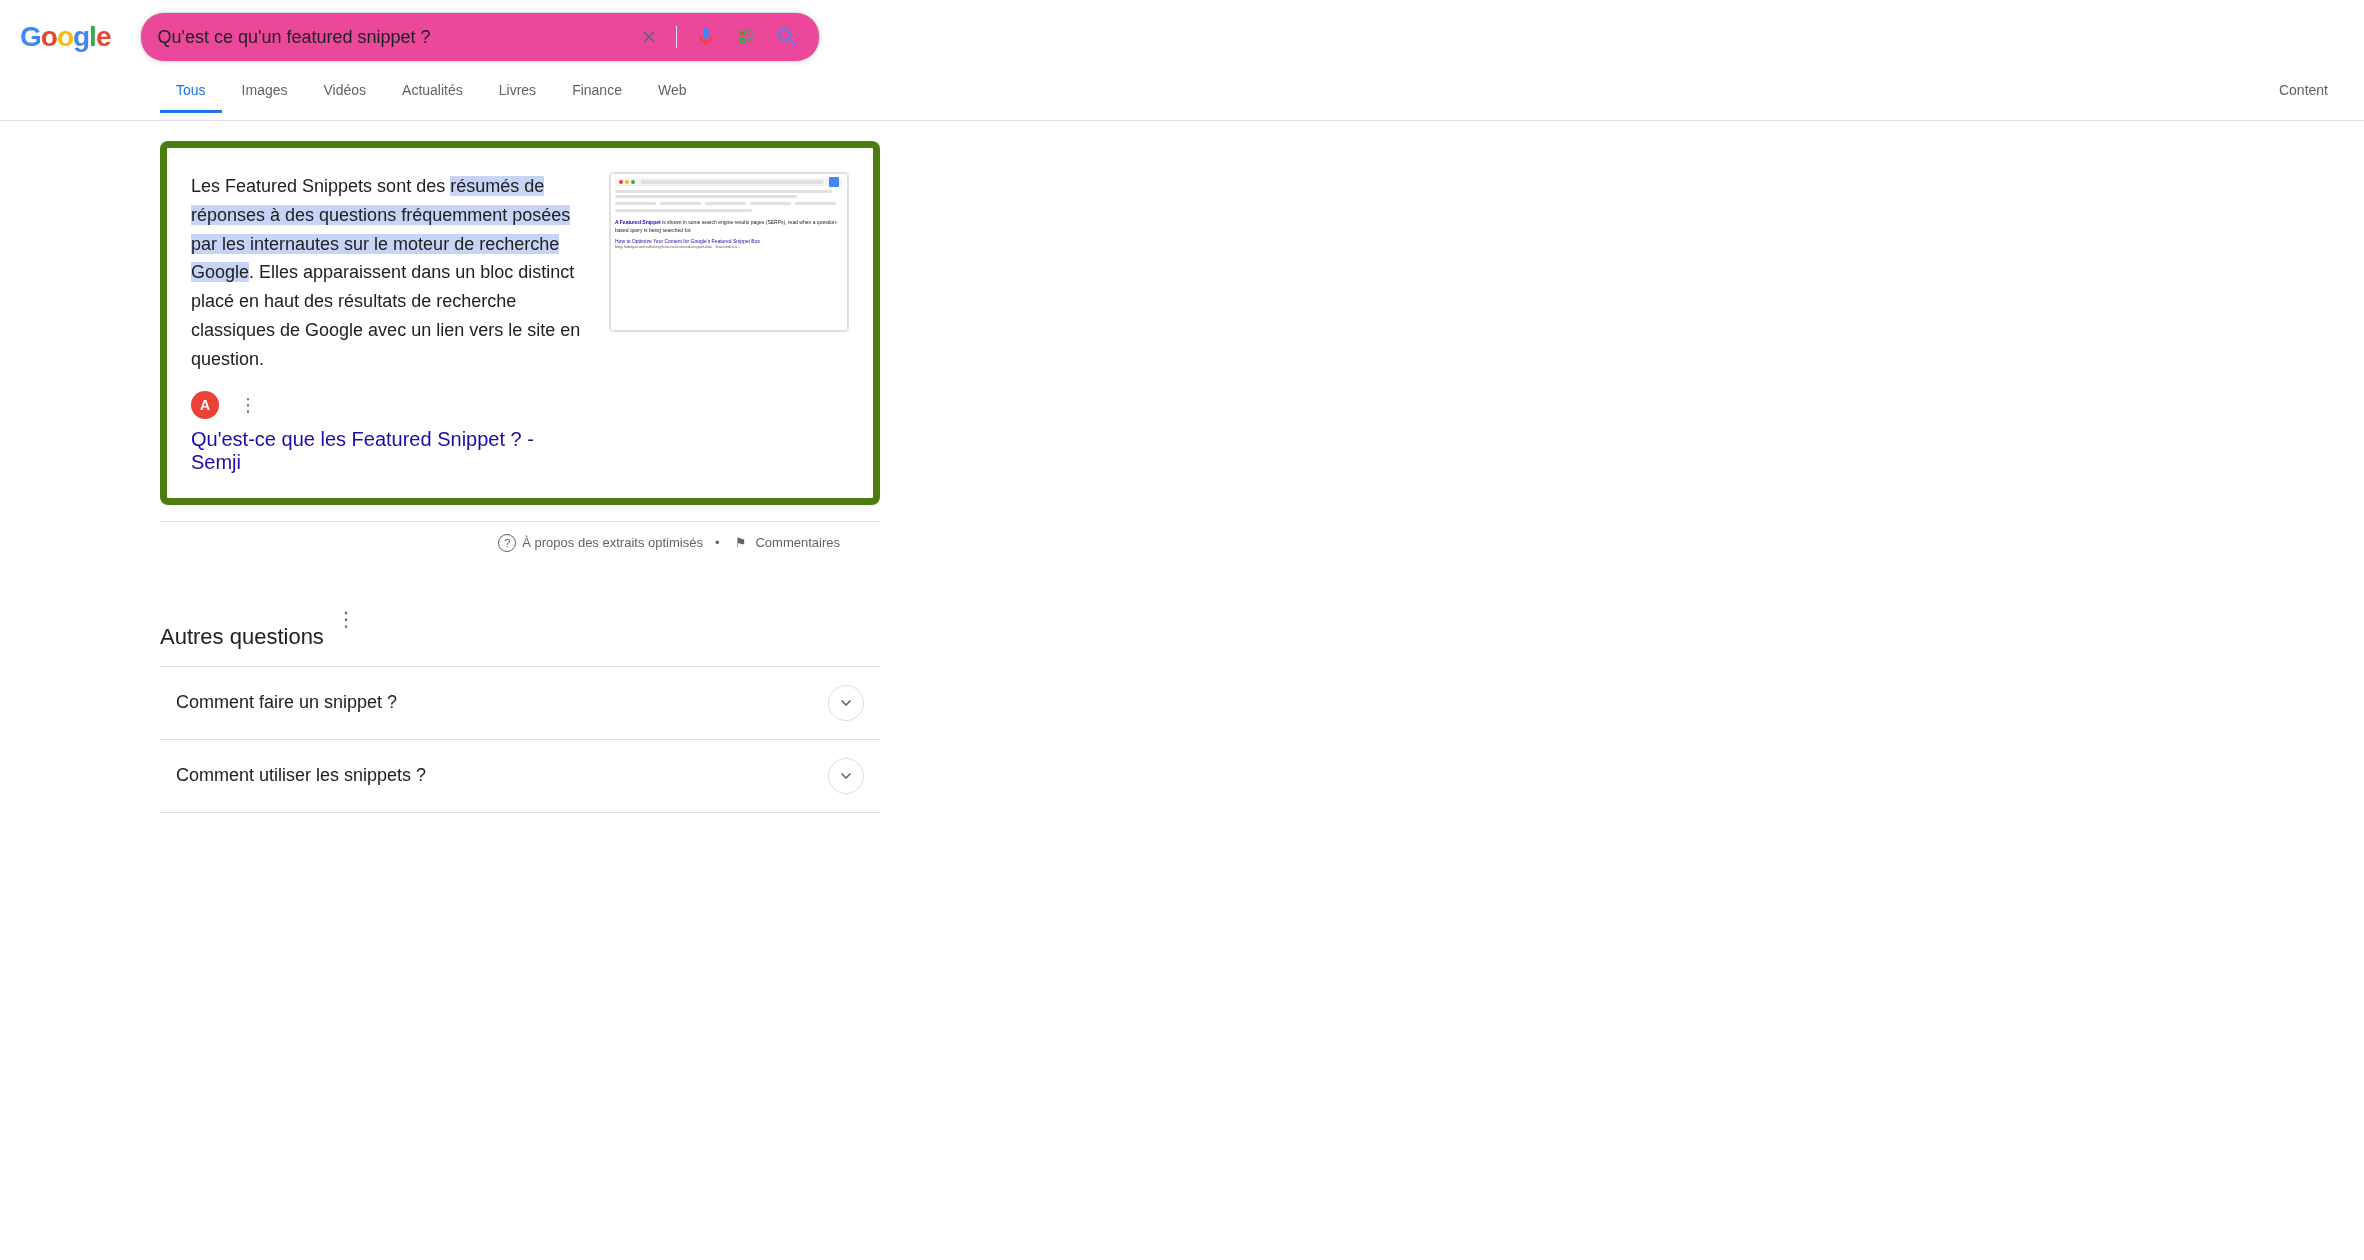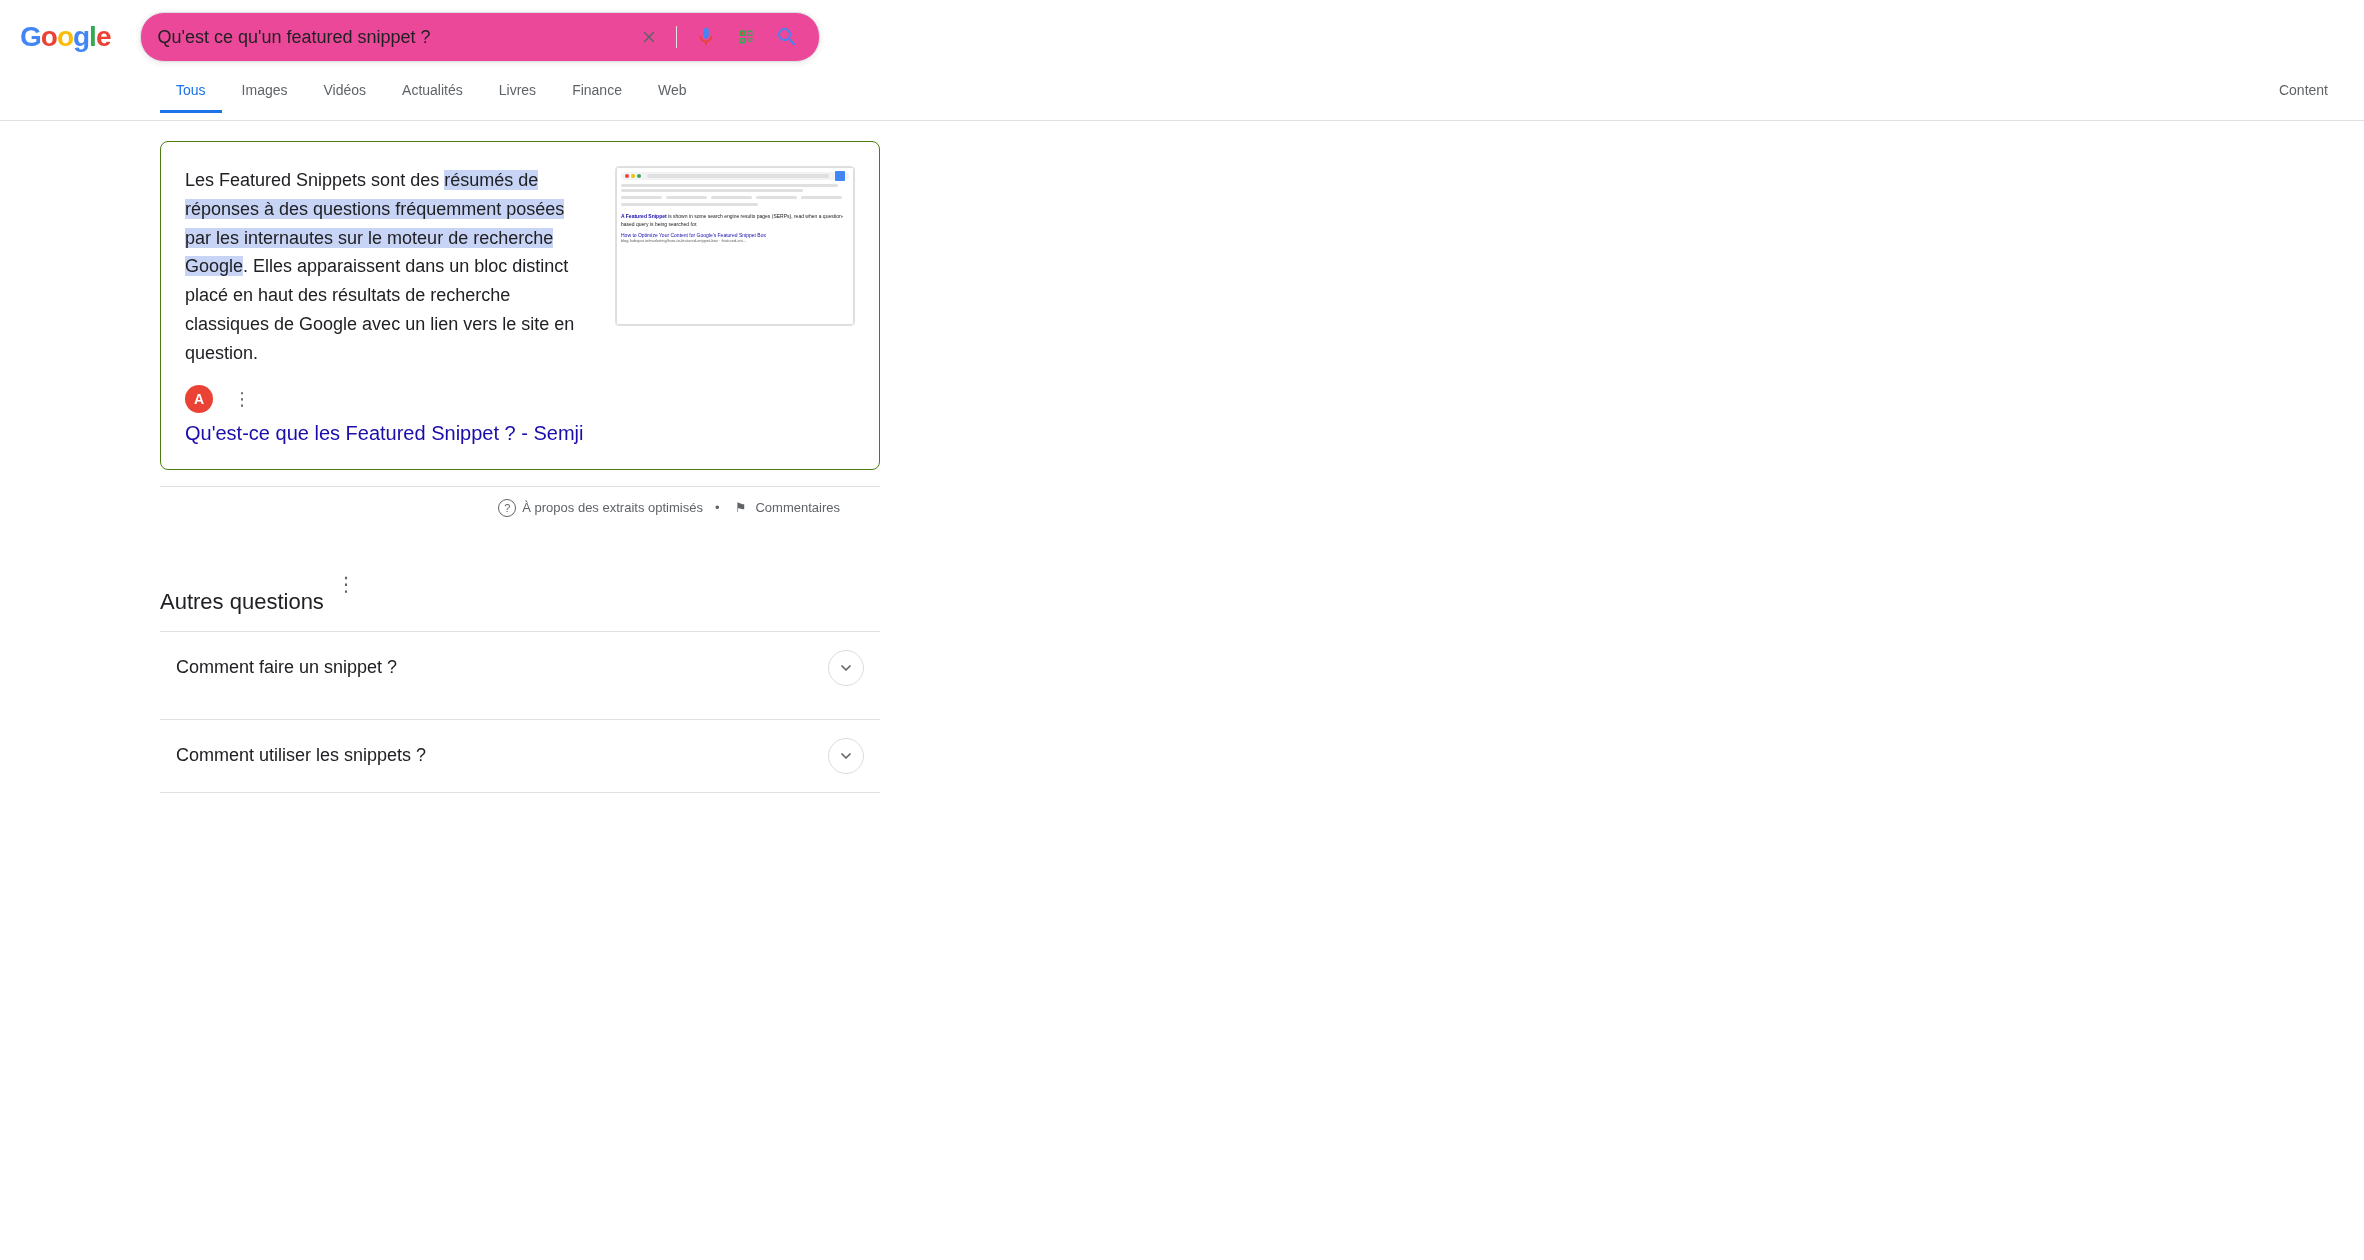--- a/index.html
+++ b/index.html
@@ -112,21 +112,21 @@
     }
 
     
     .main-content {
       padding: 20px 20px 20px 160px;
       max-width: 900px;
     }
 
     
     .featured-snippet {
-      border: 1px solid #4d7c0f;
+      border: 7px solid #4d7c0f;
       border-radius: 8px;
       padding: 24px;
       margin-bottom: 16px;
       display: flex;
       gap: 24px;
       background: #fff;
     }
 
     .snippet-text-col {
       flex: 1;
@@ -293,21 +293,20 @@
       font-size: 20px;
     }
 
     .aq-item {
       border-top: 1px solid #e0e0e0;
       display: flex;
       align-items: center;
       justify-content: space-between;
       padding: 18px 16px;
       cursor: pointer;
-      margin-top: 15px;
     }
 
     .aq-item:last-child {
       border-bottom: 1px solid #e0e0e0;
     }
 
     .aq-question {
       font-size: 18px;
       color: #202124;
     }

